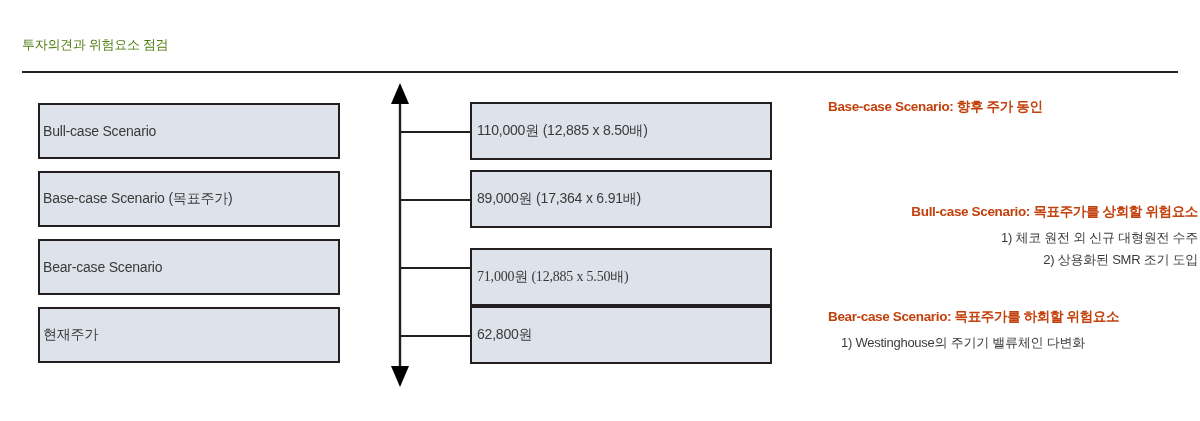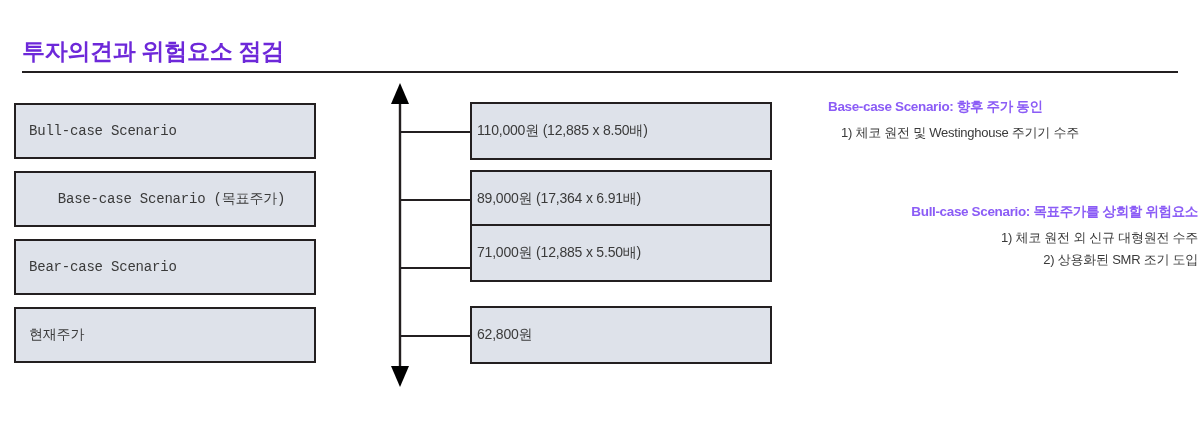--- a/index.html
+++ b/index.html
@@ -14,24 +14,24 @@
     font-family: "Liberation Sans", "DejaVu Sans", sans-serif;
     color: #231f20;
     overflow: hidden;
   }
 
   
   .page-title {
     position: absolute;
     left: 22px;
     top: 36px;
-    font-size: 23px;
-    font-weight: bold;
+    font-size: 13px;
+    font-weight: normal;
     letter-spacing: -0.3px;
-    color: #6d28d9;
+    color: #4d7c0f;
     white-space: nowrap;
   }
   .title-rule {
     position: absolute;
     left: 22px;
     top: 71px;
     width: 1156px;
     height: 2px;
     background: #231f20;
   }
@@ -39,25 +39,24 @@
   
   .lbox, .vbox {
     position: absolute;
     box-sizing: border-box;
     background: #dee2ea;
     border: 2px solid #231f20;
     display: flex;
     align-items: center;
   }
   .lbox {
-    left: 14px;
+    left: 38px;
     width: 302px;
     height: 56px;
-    padding-left: 13px;
-    font-family: Liberation Mono, monospace;
+    padding-left: 3px;
   }
   .vbox {
     left: 470px;
     width: 302px;
     height: 58px;
     padding-left: 5px;
   }
   .lbox span, .vbox span {
     font-size: 14px;
     color: #3a3a3a;
@@ -85,21 +84,21 @@
 
   
   .note-block {
     position: absolute;
     left: 828px;
     width: 370px;
   }
   .note-head {
     font-size: 13.5px;
     font-weight: bold;
-    color: #8b5cf6;
+    color: #c2410c;
     letter-spacing: -0.35px;
     white-space: nowrap;
     margin-bottom: 6px;
   }
   .note-item {
     font-size: 13px;
     color: #3a3a3a;
     letter-spacing: -0.25px;
     white-space: nowrap;
     padding-left: 13px;
@@ -108,21 +107,21 @@
 </style>
 </head>
 <body>
 
 <div class="page-title">투자의견과 위험요소 점검</div>
 <div class="title-rule"></div>
 
 <div class="lbox" style="top:103px;">
     <span>Bull-case Scenario</span>
   </div>
-<div class="lbox" style="top:171px;justify-content:center;">
+<div class="lbox" style="top:171px;">
     <span>Base-case Scenario (목표주가)</span>
   </div>
 <div class="lbox" style="top:239px;align-items:center;">
     <span>Bear-case Scenario</span>
   </div>
 <div class="lbox" style="top:307px;">
     <span>현재주가</span>
   </div>
 
 <div class="axis-arrow">
@@ -137,32 +136,33 @@
 <div class="connector" style="top:199px;"></div>
 <div class="connector" style="top:267px;"></div>
 <div class="connector" style="top:335px;"></div>
 
 <div class="vbox" style="top:102px;">
     <span>110,000원 (12,885 x 8.50배)</span>
   </div>
 <div class="vbox" style="top:170px;">
     <span>89,000원 (17,364 x 6.91배)</span>
   </div>
-<div class="vbox" style="top:224px;">
+<div class="vbox" style="top:248px;font-family:Liberation Serif, serif;">
     <span>71,000원 (12,885 x 5.50배)</span>
   </div>
 <div class="vbox" style="top:306px;">
     <span>62,800원</span>
   </div>
 
 <div class="note-block" style="top:98px;">
   <div class="note-head">Base-case Scenario: 향후 주가 동인</div>
-  <div class="note-item">1) 체코 원전 및 Westinghouse 주기기 수주</div>
 </div>
 
 <div class="note-block" style="top:203px;text-align:right;">
   <div class="note-head">Bull-case Scenario: 목표주가를 상회할 위험요소</div>
   <div class="note-item">1) 체코 원전 외 신규 대형원전 수주</div>
   <div class="note-item">2) 상용화된 SMR 조기 도입</div>
 </div>
 
 <div class="note-block" style="top:308px;">
+  <div class="note-head">Bear-case Scenario: 목표주가를 하회할 위험요소</div>
+  <div class="note-item">1) Westinghouse의 주기기 밸류체인 다변화</div>
 </div>
 
 </body></html>

